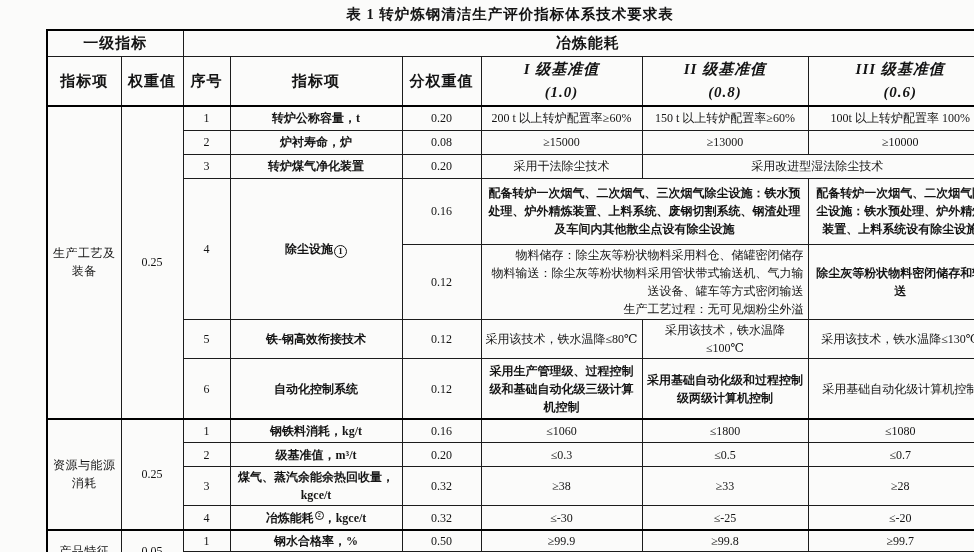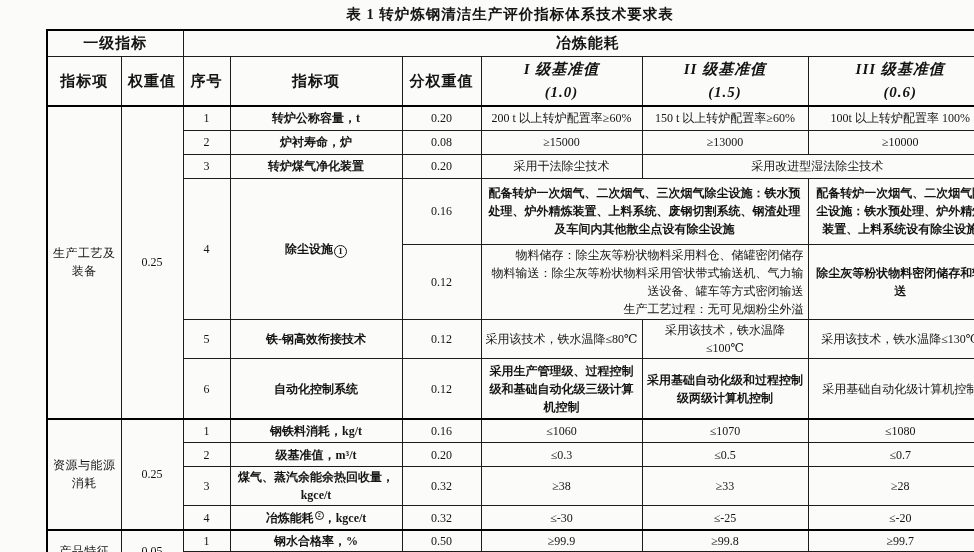--- a/index.html
+++ b/index.html
@@ -91,21 +91,21 @@
       <td>权重值</td>
       <td>序号</td>
       <td>指标项</td>
       <td>分权重值</td>
       <td class="two-line">
         <div>I 级基准值</div>
         <div>(1.0)</div>
       </td>
       <td class="two-line">
         <div>II 级基准值</div>
-        <div>(1.5)</div>
+        <div>(0.8)</div>
       </td>
       <td class="two-line">
         <div>III 级基准值</div>
         <div>(0.6)</div>
       </td>
     </tr>
 
     <tr class="sec-top" style="height:24px">
       <td class="grp" rowspan="7">生产工艺及装备</td>
       <td rowspan="7">0.25</td>
@@ -166,21 +166,21 @@
       <td>采用基础自动化级计算机控制</td>
     </tr>
 
     <tr class="sec-top" style="height:24px">
       <td class="grp" rowspan="4">资源与能源消耗</td>
       <td rowspan="4">0.25</td>
       <td>1</td>
       <td class="left">钢铁料消耗，kg/t</td>
       <td>0.16</td>
       <td>≤1060</td>
-      <td>≤1070</td>
+      <td>≤1800</td>
       <td>≤1080</td>
     </tr>
     <tr style="height:24px">
       <td>2</td>
       <td class="left">级基准值，m³/t</td>
       <td>0.20</td>
       <td>≤0.3</td>
       <td>≤0.5</td>
       <td>≤0.7</td>
     </tr>

